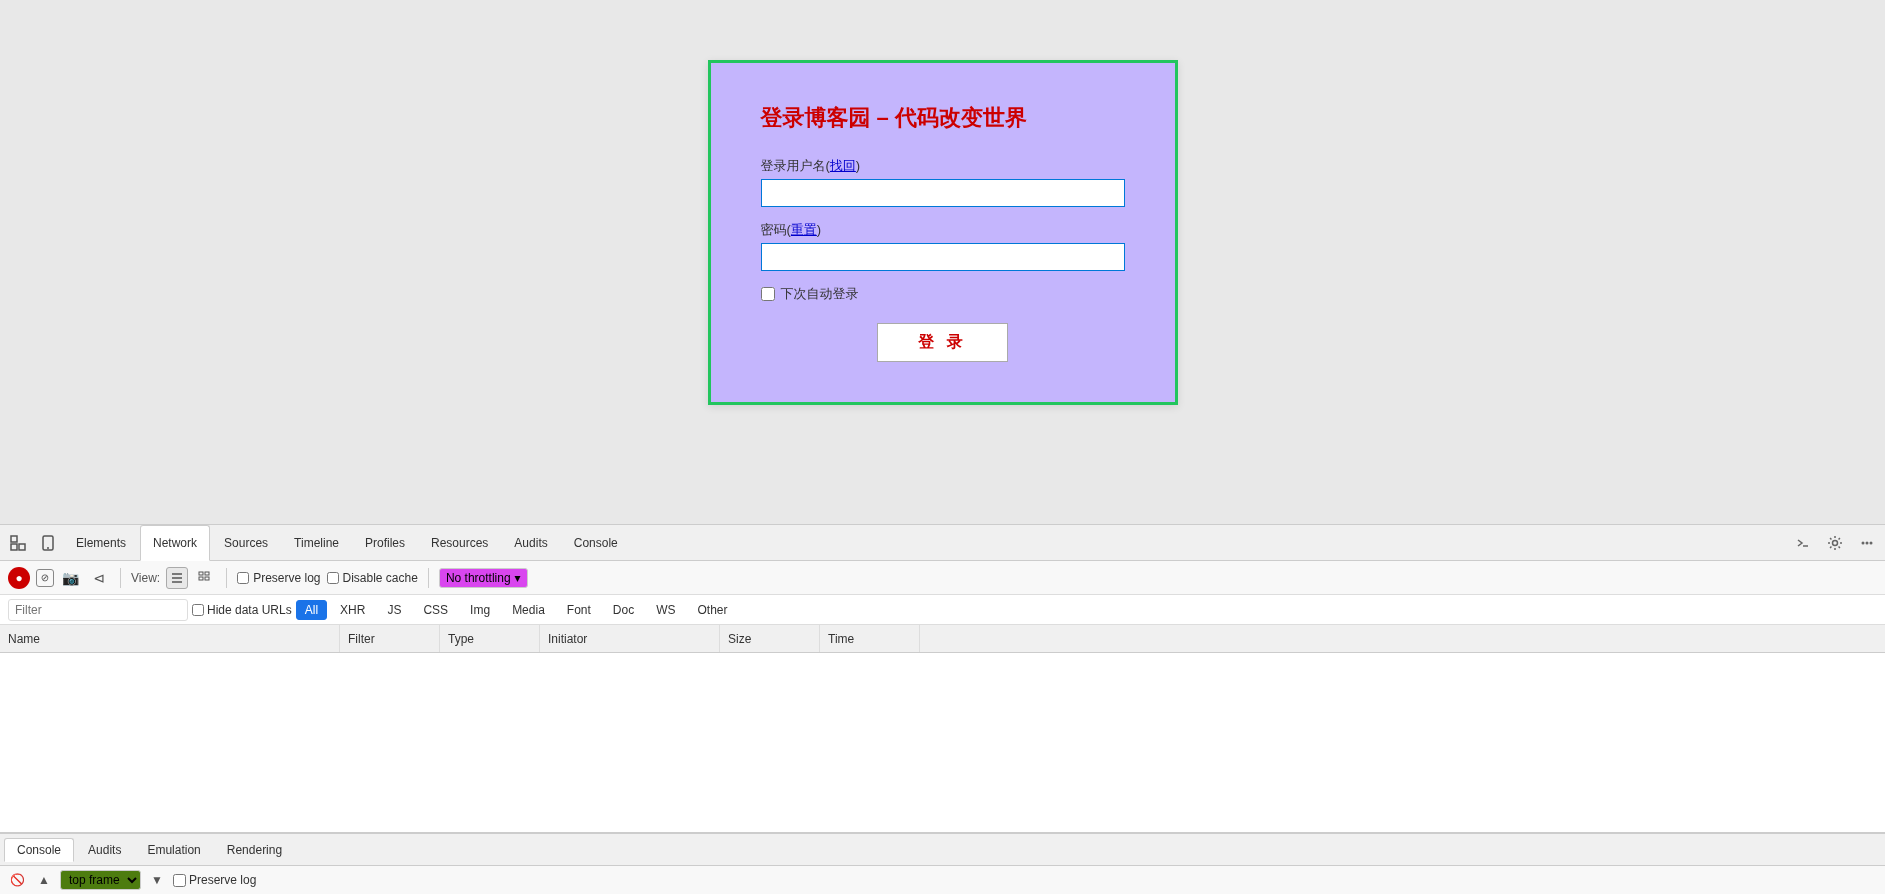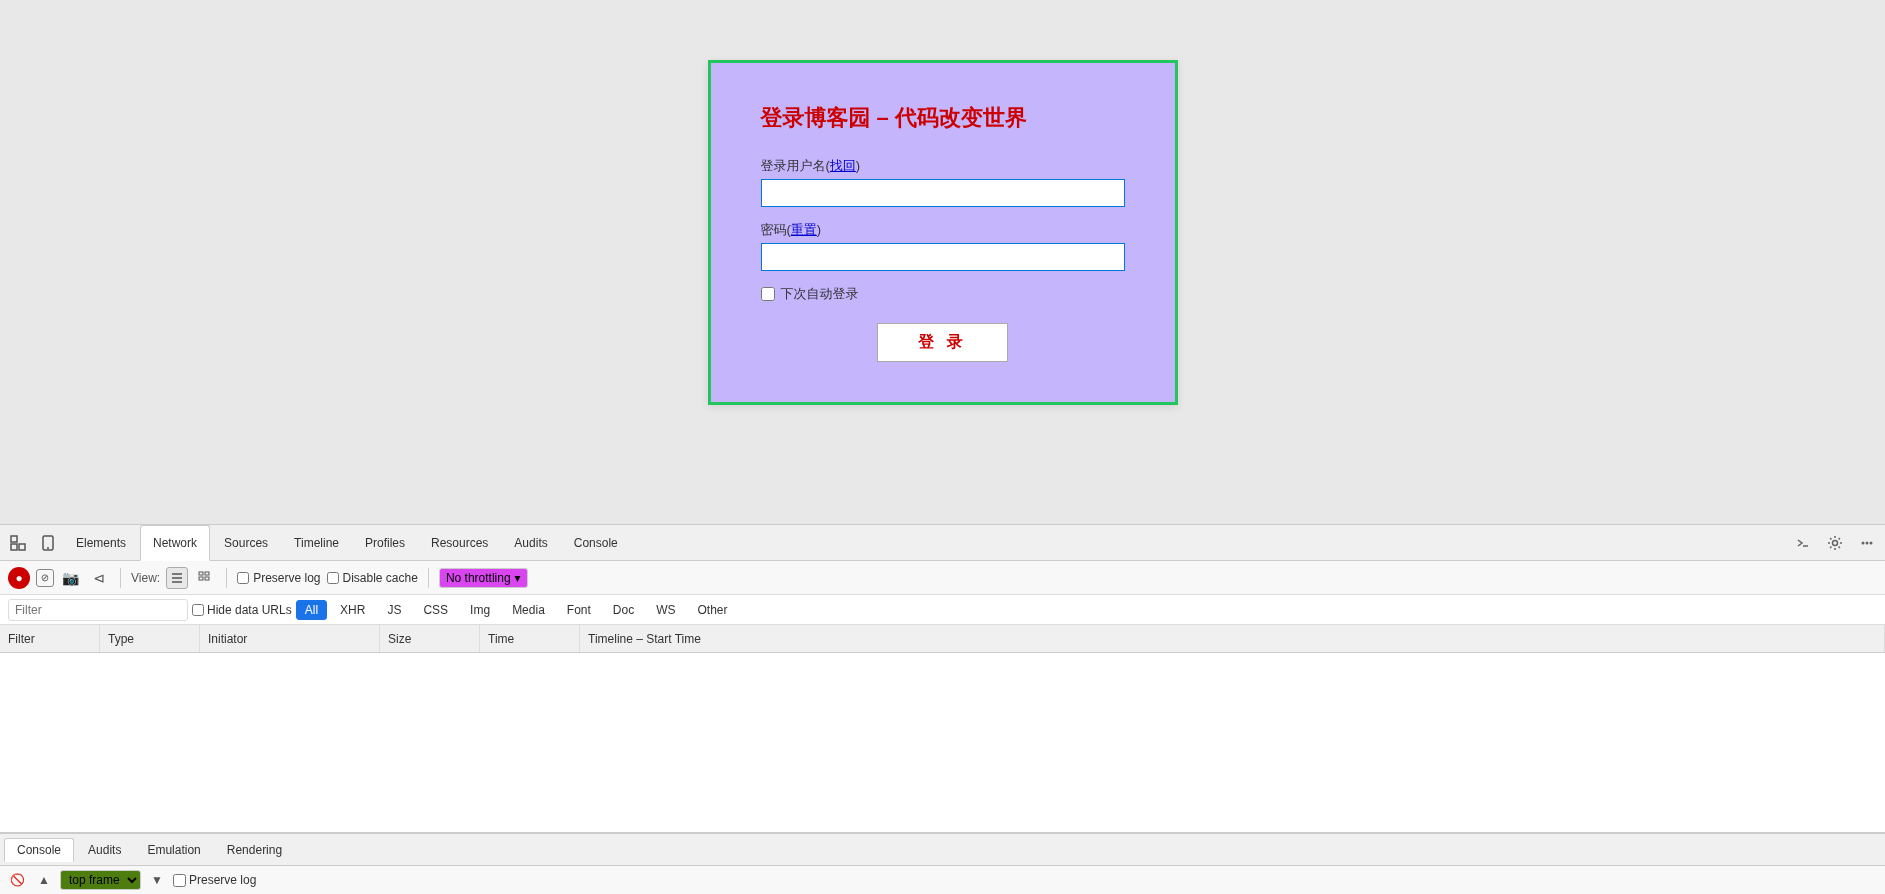--- a/index.html
+++ b/index.html
@@ -483,37 +483,37 @@
     <div class="filter-type-btn">Img</div>
     <div class="filter-type-btn">Media</div>
     <div class="filter-type-btn">Font</div>
     <div class="filter-type-btn">Doc</div>
     <div class="filter-type-btn">WS</div>
     <div class="filter-type-btn">Other</div>
   </div>
 
   <div class="devtools-table">
     <div class="table-header">
+      <div class="table-col col-name">
+        <span>Name</span>
+      </div>
       <div class="table-col col-status">
         <span>Filter</span>
       </div>
       <div class="table-col col-type">
         <span>Type</span>
       </div>
       <div class="table-col col-initiator">
         <span>Initiator</span>
       </div>
       <div class="table-col col-size">
         <span>Size</span>
       </div>
       <div class="table-col col-time">
         <span>Time</span>
-      </div>
-      <div class="table-col col-timeline">
-        <span>Timeline – Start Time</span>
       </div>
     </div>
     <div class="table-body"></div>
   </div>
 
   <div class="devtools-bottom">
     <div class="bottom-tabs">
       <div class="bottom-tab active">
         <span>Console</span>
       </div>

